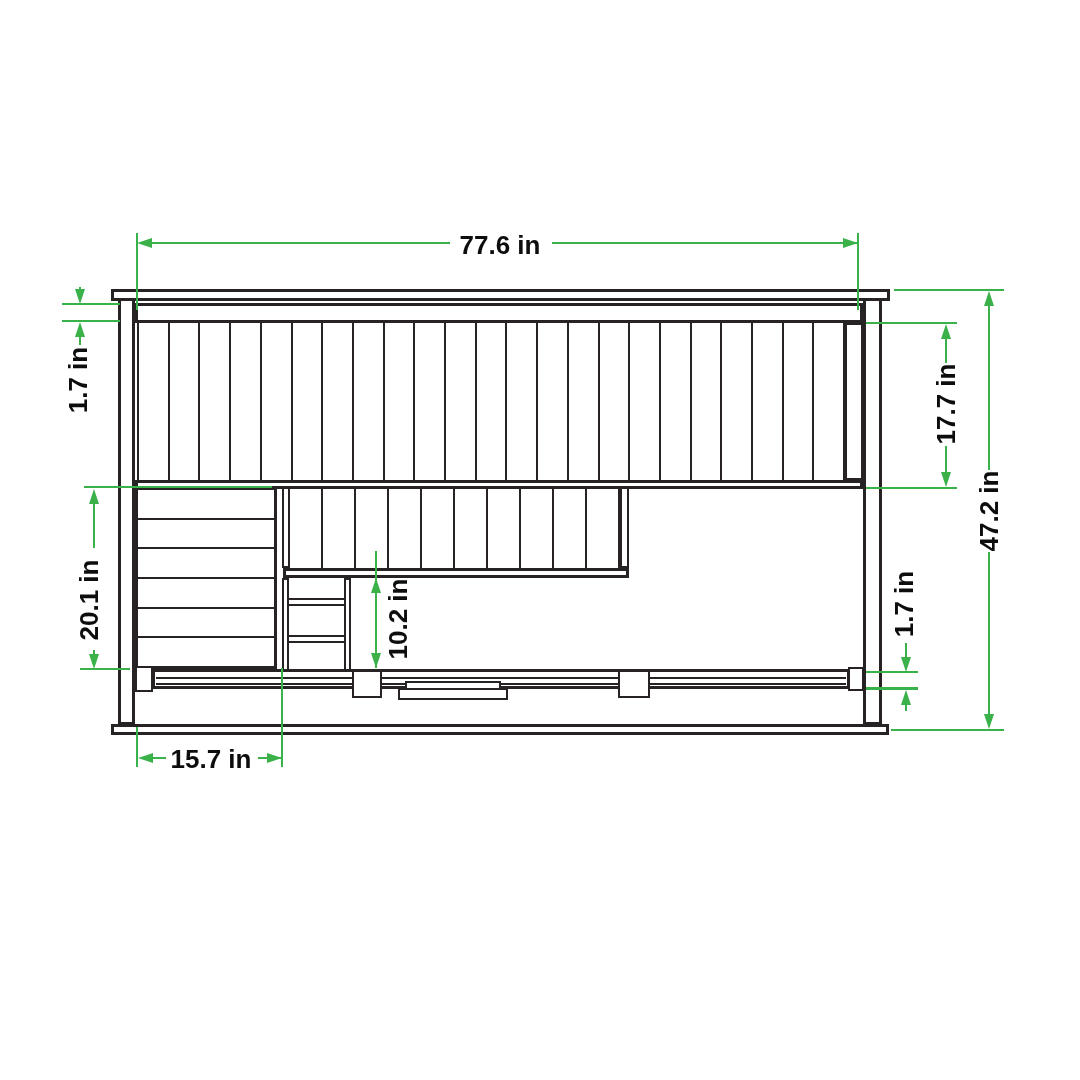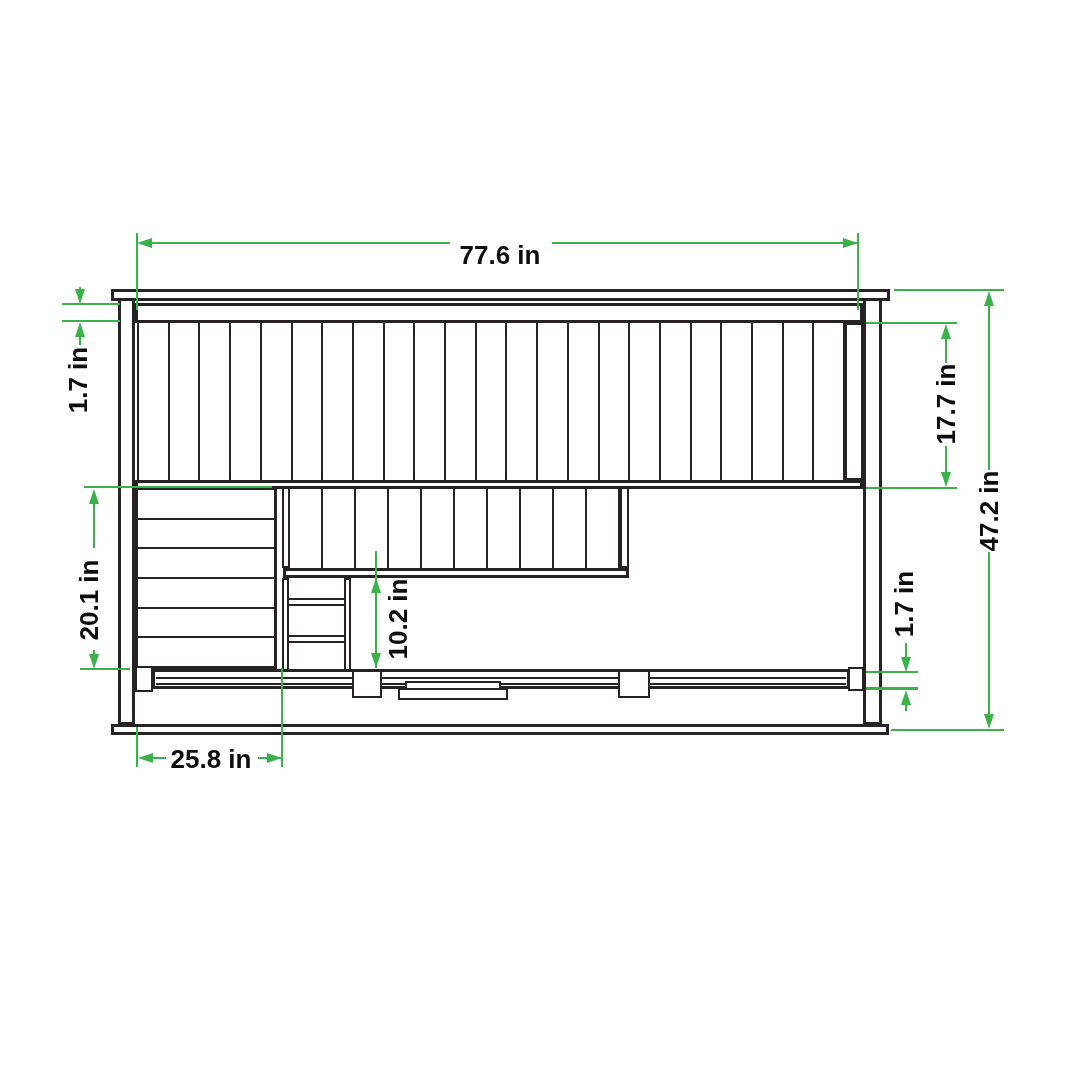--- a/index.html
+++ b/index.html
@@ -119,21 +119,21 @@
   <div class="st lt z3" style="left:405px;top:681px;width:96px;height:10px;"></div>
   <div class="st lt z3" style="left:398px;top:688px;width:110px;height:12px;"></div>
   <div class="st hv" style="left:111px;top:724px;width:778px;height:11px;"></div>
 
   <div class="gl" style="left:136px;top:233px;width:2px;height:77px;"></div>
   <div class="gl" style="left:857px;top:233px;width:2px;height:77px;"></div>
   <div class="gl" style="left:140px;top:242px;width:310px;height:2px;"></div>
   <div class="gl" style="left:552px;top:242px;width:305px;height:2px;"></div>
   <div class="arw left" style="left:137px;top:238px;"></div>
   <div class="arw right" style="left:843px;top:238px;"></div>
-  <div class="lbl" style="left:500px;top:245px;margin-top:10px;">77.6 in</div>
+  <div class="lbl" style="left:500px;top:245px;">77.6 in</div>
 
   <div class="gl" style="left:62px;top:303px;width:58px;height:2px;"></div>
   <div class="gl" style="left:62px;top:320px;width:58px;height:2px;"></div>
   <div class="gl" style="left:79px;top:287px;width:2px;height:5px;"></div>
   <div class="arw down" style="left:75px;top:289px;"></div>
   <div class="arw up" style="left:75px;top:322px;"></div>
   <div class="gl" style="left:79px;top:337px;width:2px;height:8px;"></div>
   <div class="lbl rot" style="left:78px;top:380px;">1.7 in</div>
 
   <div class="gl" style="left:866px;top:322px;width:91px;height:2px;"></div>
@@ -170,17 +170,17 @@
   <div class="gl" style="left:905px;top:643px;width:2px;height:14px;"></div>
   <div class="arw down" style="left:901px;top:657px;"></div>
   <div class="arw up" style="left:901px;top:690px;"></div>
   <div class="gl" style="left:905px;top:705px;width:2px;height:6px;"></div>
   <div class="lbl rot" style="left:904px;top:604px;">1.7 in</div>
 
   <div class="gl" style="left:136px;top:727px;width:2px;height:40px;"></div>
   <div class="gl" style="left:281px;top:668px;width:2px;height:99px;"></div>
   <div class="arw left" style="left:138px;top:753px;"></div>
   <div class="gl" style="left:152px;top:757px;width:14px;height:2px;"></div>
-  <div class="lbl" style="left:211px;top:759px;">25.8 in</div>
+  <div class="lbl" style="left:211px;top:759px;">15.7 in</div>
   <div class="gl" style="left:258px;top:757px;width:24px;height:2px;"></div>
   <div class="arw right" style="left:267px;top:753px;"></div>
 
 </div>
 
 </body></html>

